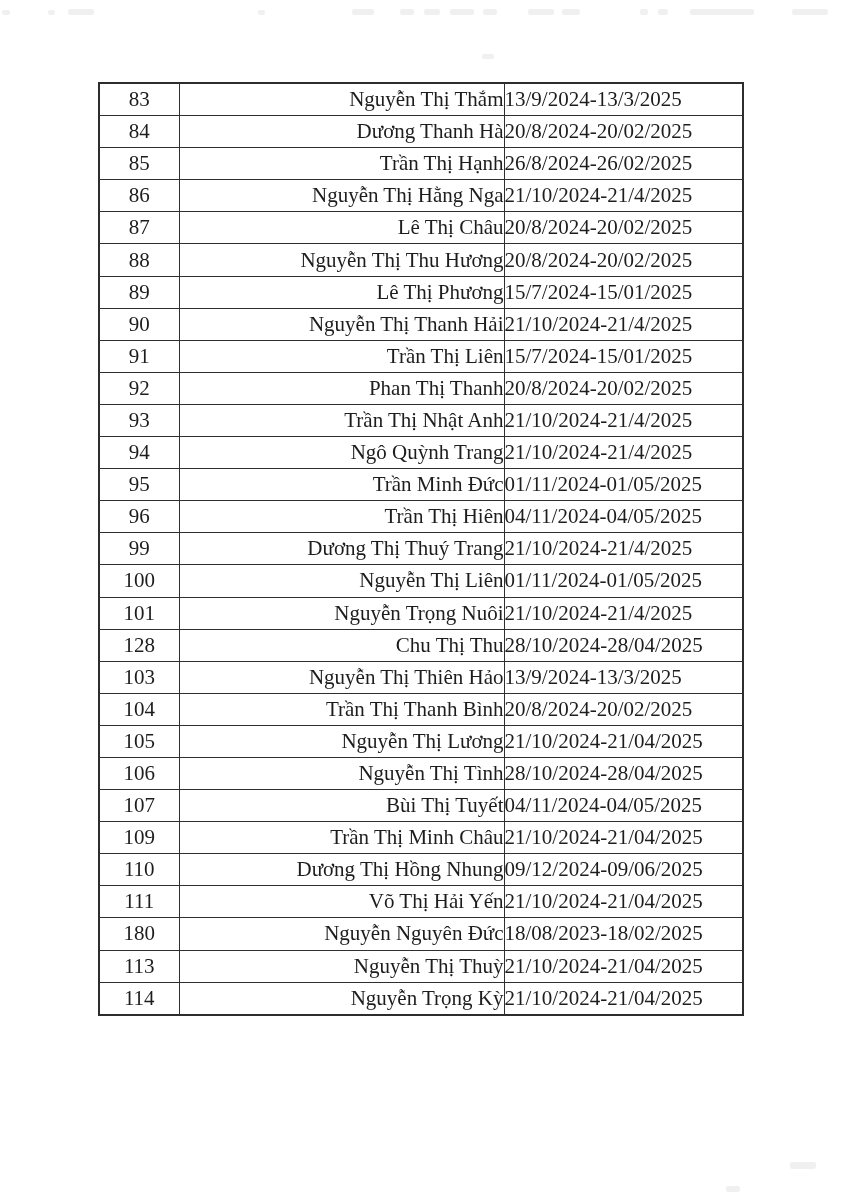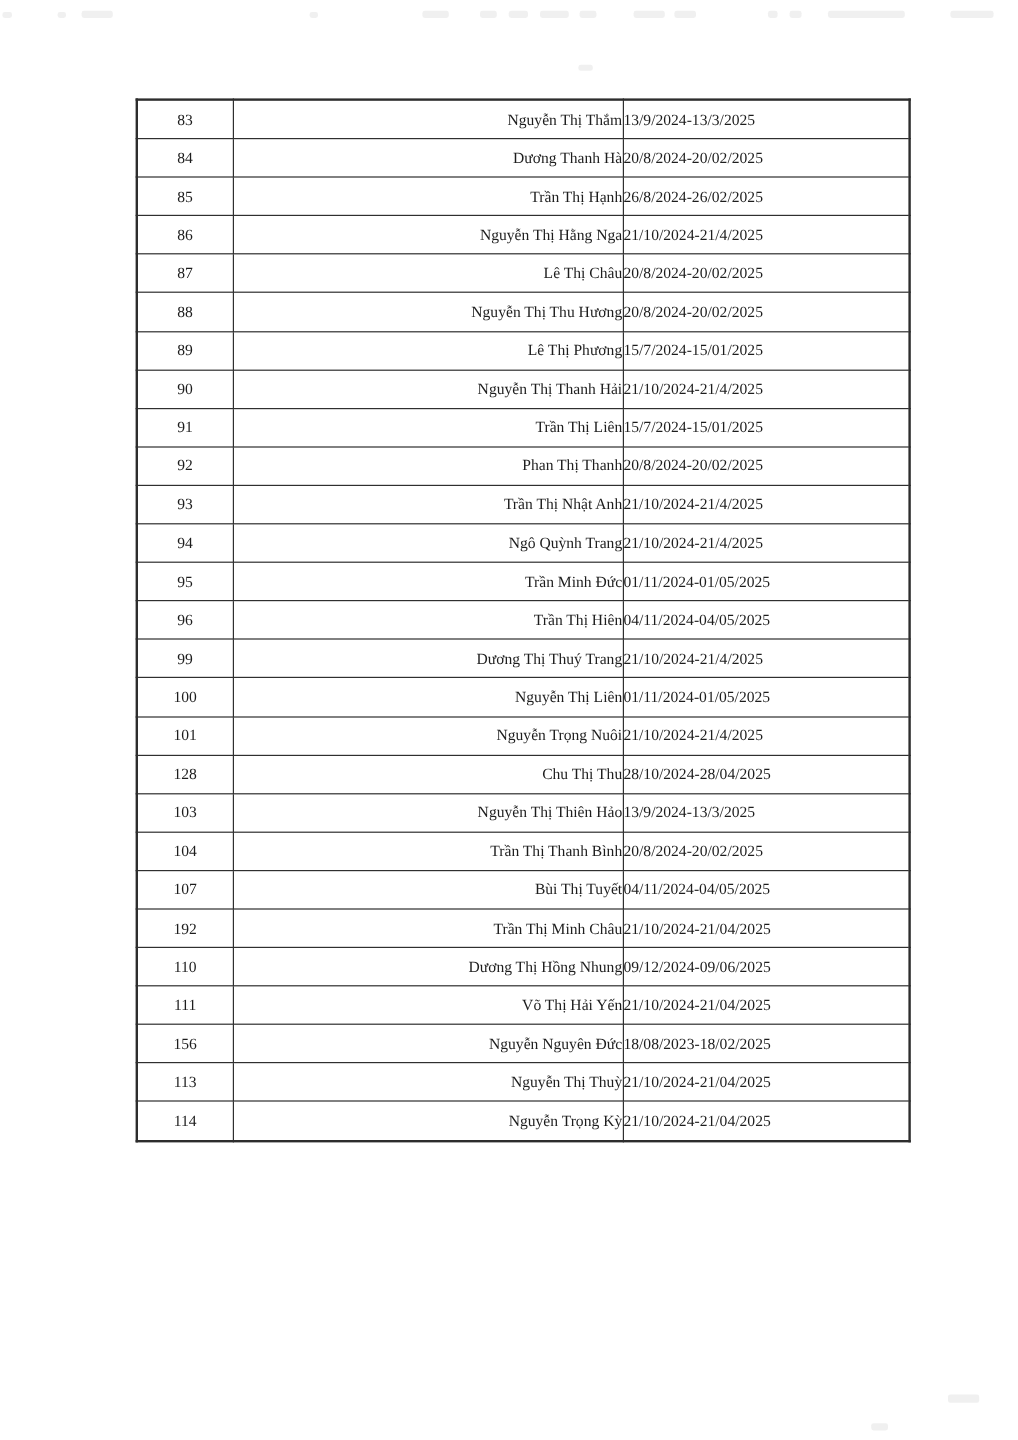--- a/index.html
+++ b/index.html
@@ -21,27 +21,27 @@
   }
   
   .artifact {
     position: absolute;
     background: #e9e9e9;
     border-radius: 2px;
     opacity: 0.7;
   }
   table.roster {
     position: absolute;
-    left: 113px;
+    left: 98px;
     top: 82px;
     width: 644px;
     border-collapse: collapse;
     table-layout: fixed;
     font-family: "Liberation Serif", serif;
-    font-size: 13px;
+    font-size: 21px;
     color: #1d1d1d;
     border: 2px solid #2d2d2d;
   }
   table.roster td {
     border: 1px solid #2f2f2f;
     height: 31.1px;
     padding: 0;
     vertical-align: middle;
     white-space: nowrap;
     overflow: hidden;
@@ -182,41 +182,51 @@
           <td class="num">103</td>
           <td class="name">Nguyễn Thị Thiên Hảo</td>
           <td class="period">13/9/2024-13/3/2025</td>
         </tr>
         <tr>
           <td class="num">104</td>
           <td class="name">Trần Thị Thanh Bình</td>
           <td class="period">20/8/2024-20/02/2025</td>
         </tr>
         <tr>
+          <td class="num">105</td>
+          <td class="name">Nguyễn Thị Lương</td>
+          <td class="period">21/10/2024-21/04/2025</td>
+        </tr>
+        <tr>
+          <td class="num">106</td>
+          <td class="name">Nguyễn Thị Tình</td>
+          <td class="period">28/10/2024-28/04/2025</td>
+        </tr>
+        <tr>
           <td class="num">107</td>
           <td class="name">Bùi Thị Tuyết</td>
           <td class="period">04/11/2024-04/05/2025</td>
         </tr>
         <tr>
-          <td class="num">192</td>
+          <td class="num">109</td>
           <td class="name">Trần Thị Minh Châu</td>
           <td class="period">21/10/2024-21/04/2025</td>
         </tr>
         <tr>
           <td class="num">110</td>
           <td class="name">Dương Thị Hồng Nhung</td>
           <td class="period">09/12/2024-09/06/2025</td>
         </tr>
         <tr>
           <td class="num">111</td>
           <td class="name">Võ Thị Hải Yến</td>
           <td class="period">21/10/2024-21/04/2025</td>
         </tr>
         <tr>
-          <td class="num">156</td>
+          <td class="num">180</td>
           <td class="name">Nguyễn Nguyên Đức</td>
           <td class="period">18/08/2023-18/02/2025</td>
         </tr>
         <tr>
           <td class="num">113</td>
           <td class="name">Nguyễn Thị Thuỳ</td>
           <td class="period">21/10/2024-21/04/2025</td>
         </tr>
         <tr>
           <td class="num">114</td>

